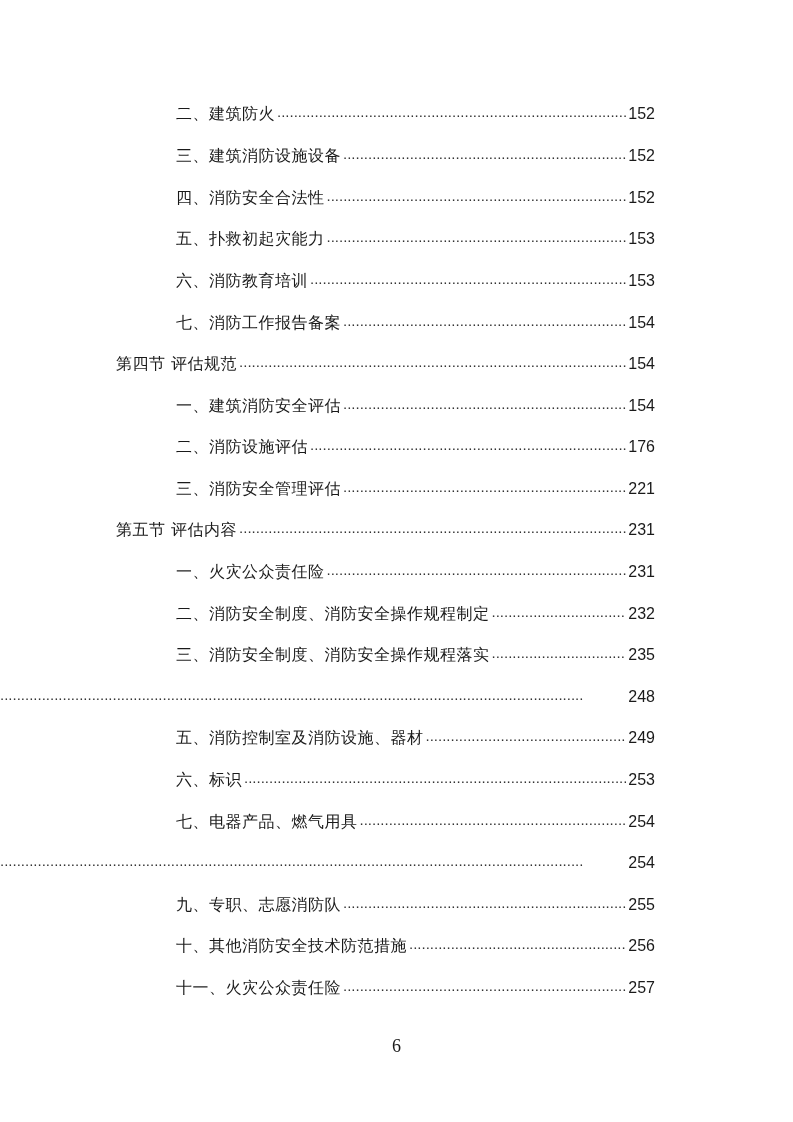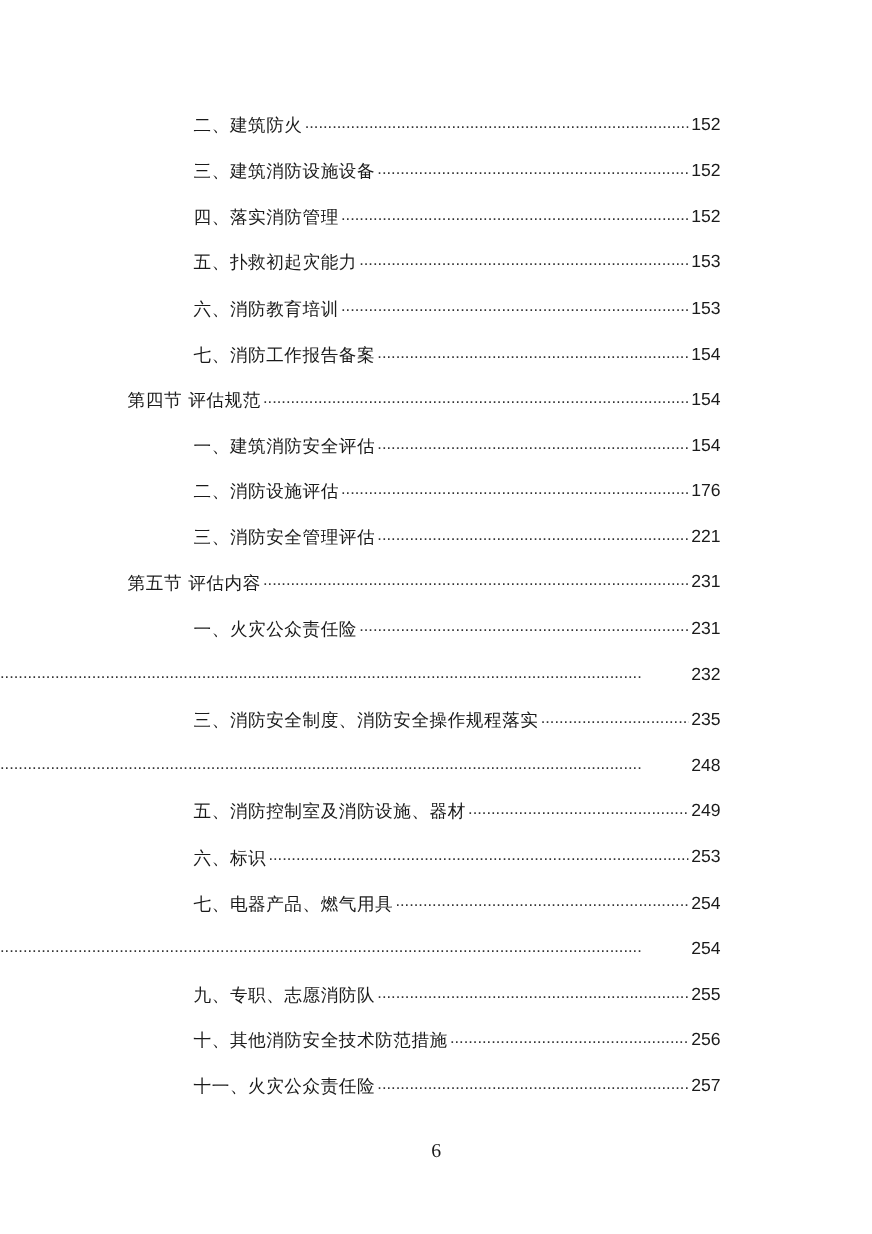--- a/index.html
+++ b/index.html
@@ -27,21 +27,21 @@
       <span class="pg">152</span>
       <span style="width:121px;flex:0 0 121px"></span>
     </div>
   <div class="row lvl2" style="top:146px">
       <span class="lbl">三、建筑消防设施设备</span>
       <span class="dots">............................................................................................................................................</span>
       <span class="pg">152</span>
       <span style="width:121px;flex:0 0 121px"></span>
     </div>
   <div class="row lvl2" style="top:188px">
-      <span class="lbl">四、落实消防管理</span>
+      <span class="lbl">四、消防安全合法性</span>
       <span class="dots">............................................................................................................................................</span>
       <span class="pg">152</span>
       <span style="width:121px;flex:0 0 121px"></span>
     </div>
   <div class="row lvl2" style="top:229px">
       <span class="lbl">五、扑救初起灾能力</span>
       <span class="dots">............................................................................................................................................</span>
       <span class="pg">153</span>
       <span style="width:121px;flex:0 0 121px"></span>
     </div>
@@ -87,20 +87,21 @@
       <span class="pg">231</span>
       <span style="width:121px;flex:0 0 121px"></span>
     </div>
   <div class="row lvl2" style="top:562px">
       <span class="lbl">一、火灾公众责任险</span>
       <span class="dots">............................................................................................................................................</span>
       <span class="pg">231</span>
       <span style="width:121px;flex:0 0 121px"></span>
     </div>
   <div class="row lvl2" style="top:604px">
+      <span class="lbl">二、消防安全制度、消防安全操作规程制定</span>
       <span class="dots">............................................................................................................................................</span>
       <span class="pg">232</span>
       <span style="width:121px;flex:0 0 121px"></span>
     </div>
   <div class="row lvl2" style="top:645px">
       <span class="lbl">三、消防安全制度、消防安全操作规程落实</span>
       <span class="dots">............................................................................................................................................</span>
       <span class="pg">235</span>
       <span style="width:121px;flex:0 0 121px"></span>
     </div>

